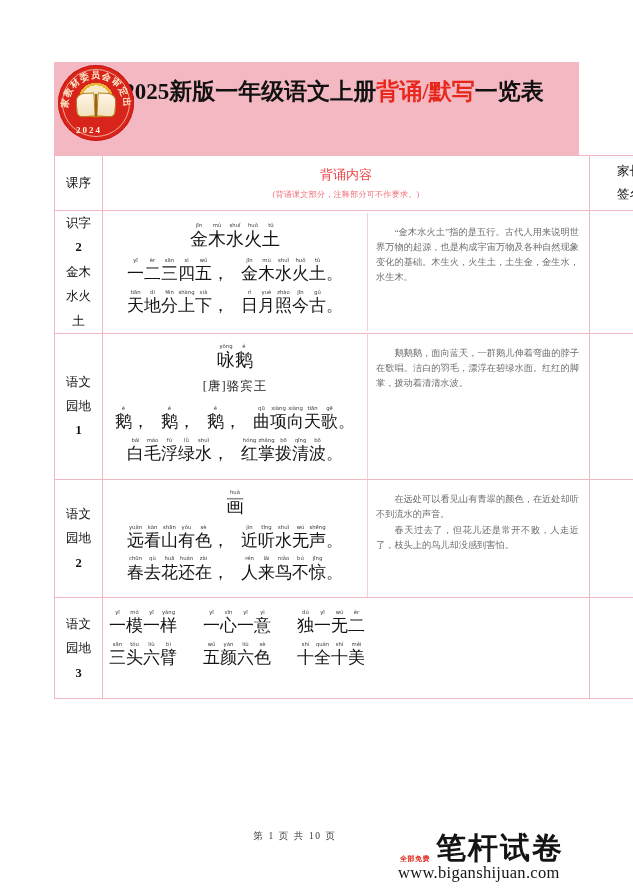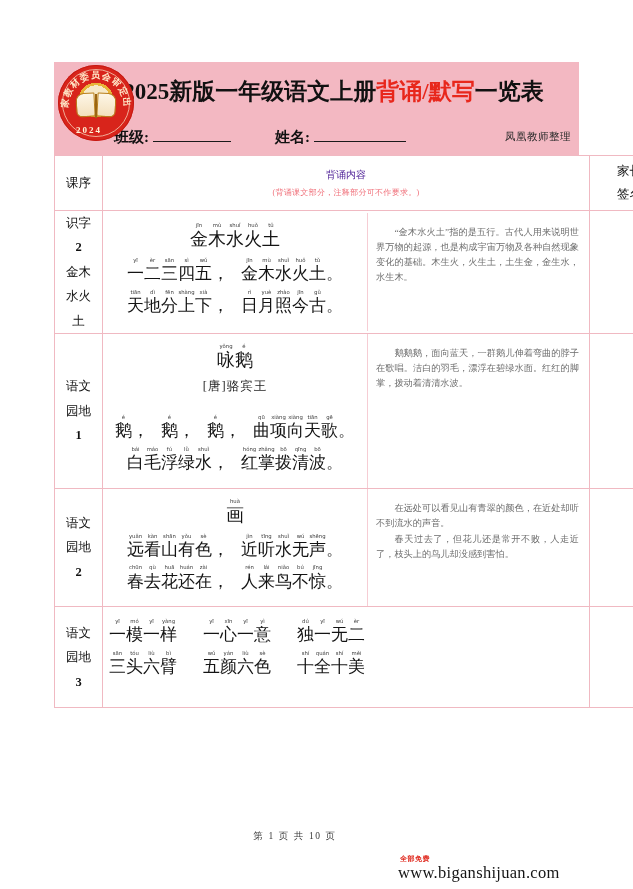--- a/index.html
+++ b/index.html
@@ -201,22 +201,22 @@
     font-size: 12.5px;
     color: #111;
     height: 54px;
   }
   .cell-head-main {
     text-align: center;
     padding: 7px 4px 6px;
     height: 54px;
   }
   .head-main-title {
-    font-size: 10px;
-    color: #4c1d95;
+    font-size: 13px;
+    color: #ef4444;
     margin-bottom: 5px;
   }
   .head-main-sub {
     font-size: 8px;
     color: #f0707a;
     letter-spacing: .3px;
   }
   .cell-head-sign {
     text-align: right;
     font-size: 12.5px;
@@ -284,21 +284,21 @@
     font-size: 17px;
     color: #141414;
     vertical-align: bottom;
     line-height: 1.16;
   }
 
   .poem-title { margin-bottom: 7px; }
   .poem-author {
     font-size: 12.5px;
     color: #1f1f1f;
-    margin-bottom: 19px;
+    margin-bottom: 10px;
     letter-spacing: 1px;
     font-family: "Liberation Serif", "DejaVu Serif", serif;
   }
   .poem-line { margin: 2px 0 5px; white-space: nowrap; }
   .gap-sm { display: inline-block; width: 12px; }
   .gap-lg { display: inline-block; width: 26px; }
 
   
   .footer-page {
     position: absolute;
@@ -347,32 +347,20 @@
   }
 </style>
 </head>
 <body>
 
 <div class="page">
 
   <div class="header-band">
     <div class="title-row">
       <div class="doc-title"><span>2025新版一年级语文上册</span><span class="accent">背诵/默写</span><span>一览表</span></div>
-    </div>
-    <div class="info-row">
-      <div class="field">
-        <span>班级:</span>
-        <span class="blank blank-class"></span>
-      </div>
-      <span class="field-gap"></span>
-      <div class="field">
-        <span>姓名:</span>
-        <span class="blank blank-name"></span>
-      </div>
-      <div class="credit">凤凰教师整理</div>
     </div>
   </div>
 
   <div class="seal">
     <div class="seal-ring"></div>
     <svg class="seal-arc" viewBox="0 0 76 76">
       <defs>
         <path id="arcpath" d="M 10,41 A 28,28 0 1 1 66,41"></path>
       </defs>
       <text>
@@ -485,16 +473,17 @@
           </td>
           <td></td>
         </tr>
       </tbody>
   </table>
 
   <div class="footer-page">第 1 页 共 10 页</div>
 
   <div class="watermark">
     <div class="wm-free">全部免费</div>
+    <div class="wm-cn">笔杆试卷</div>
     <div class="wm-url">www.biganshijuan.com</div>
   </div>
 
 </div>
 
 </body></html>

